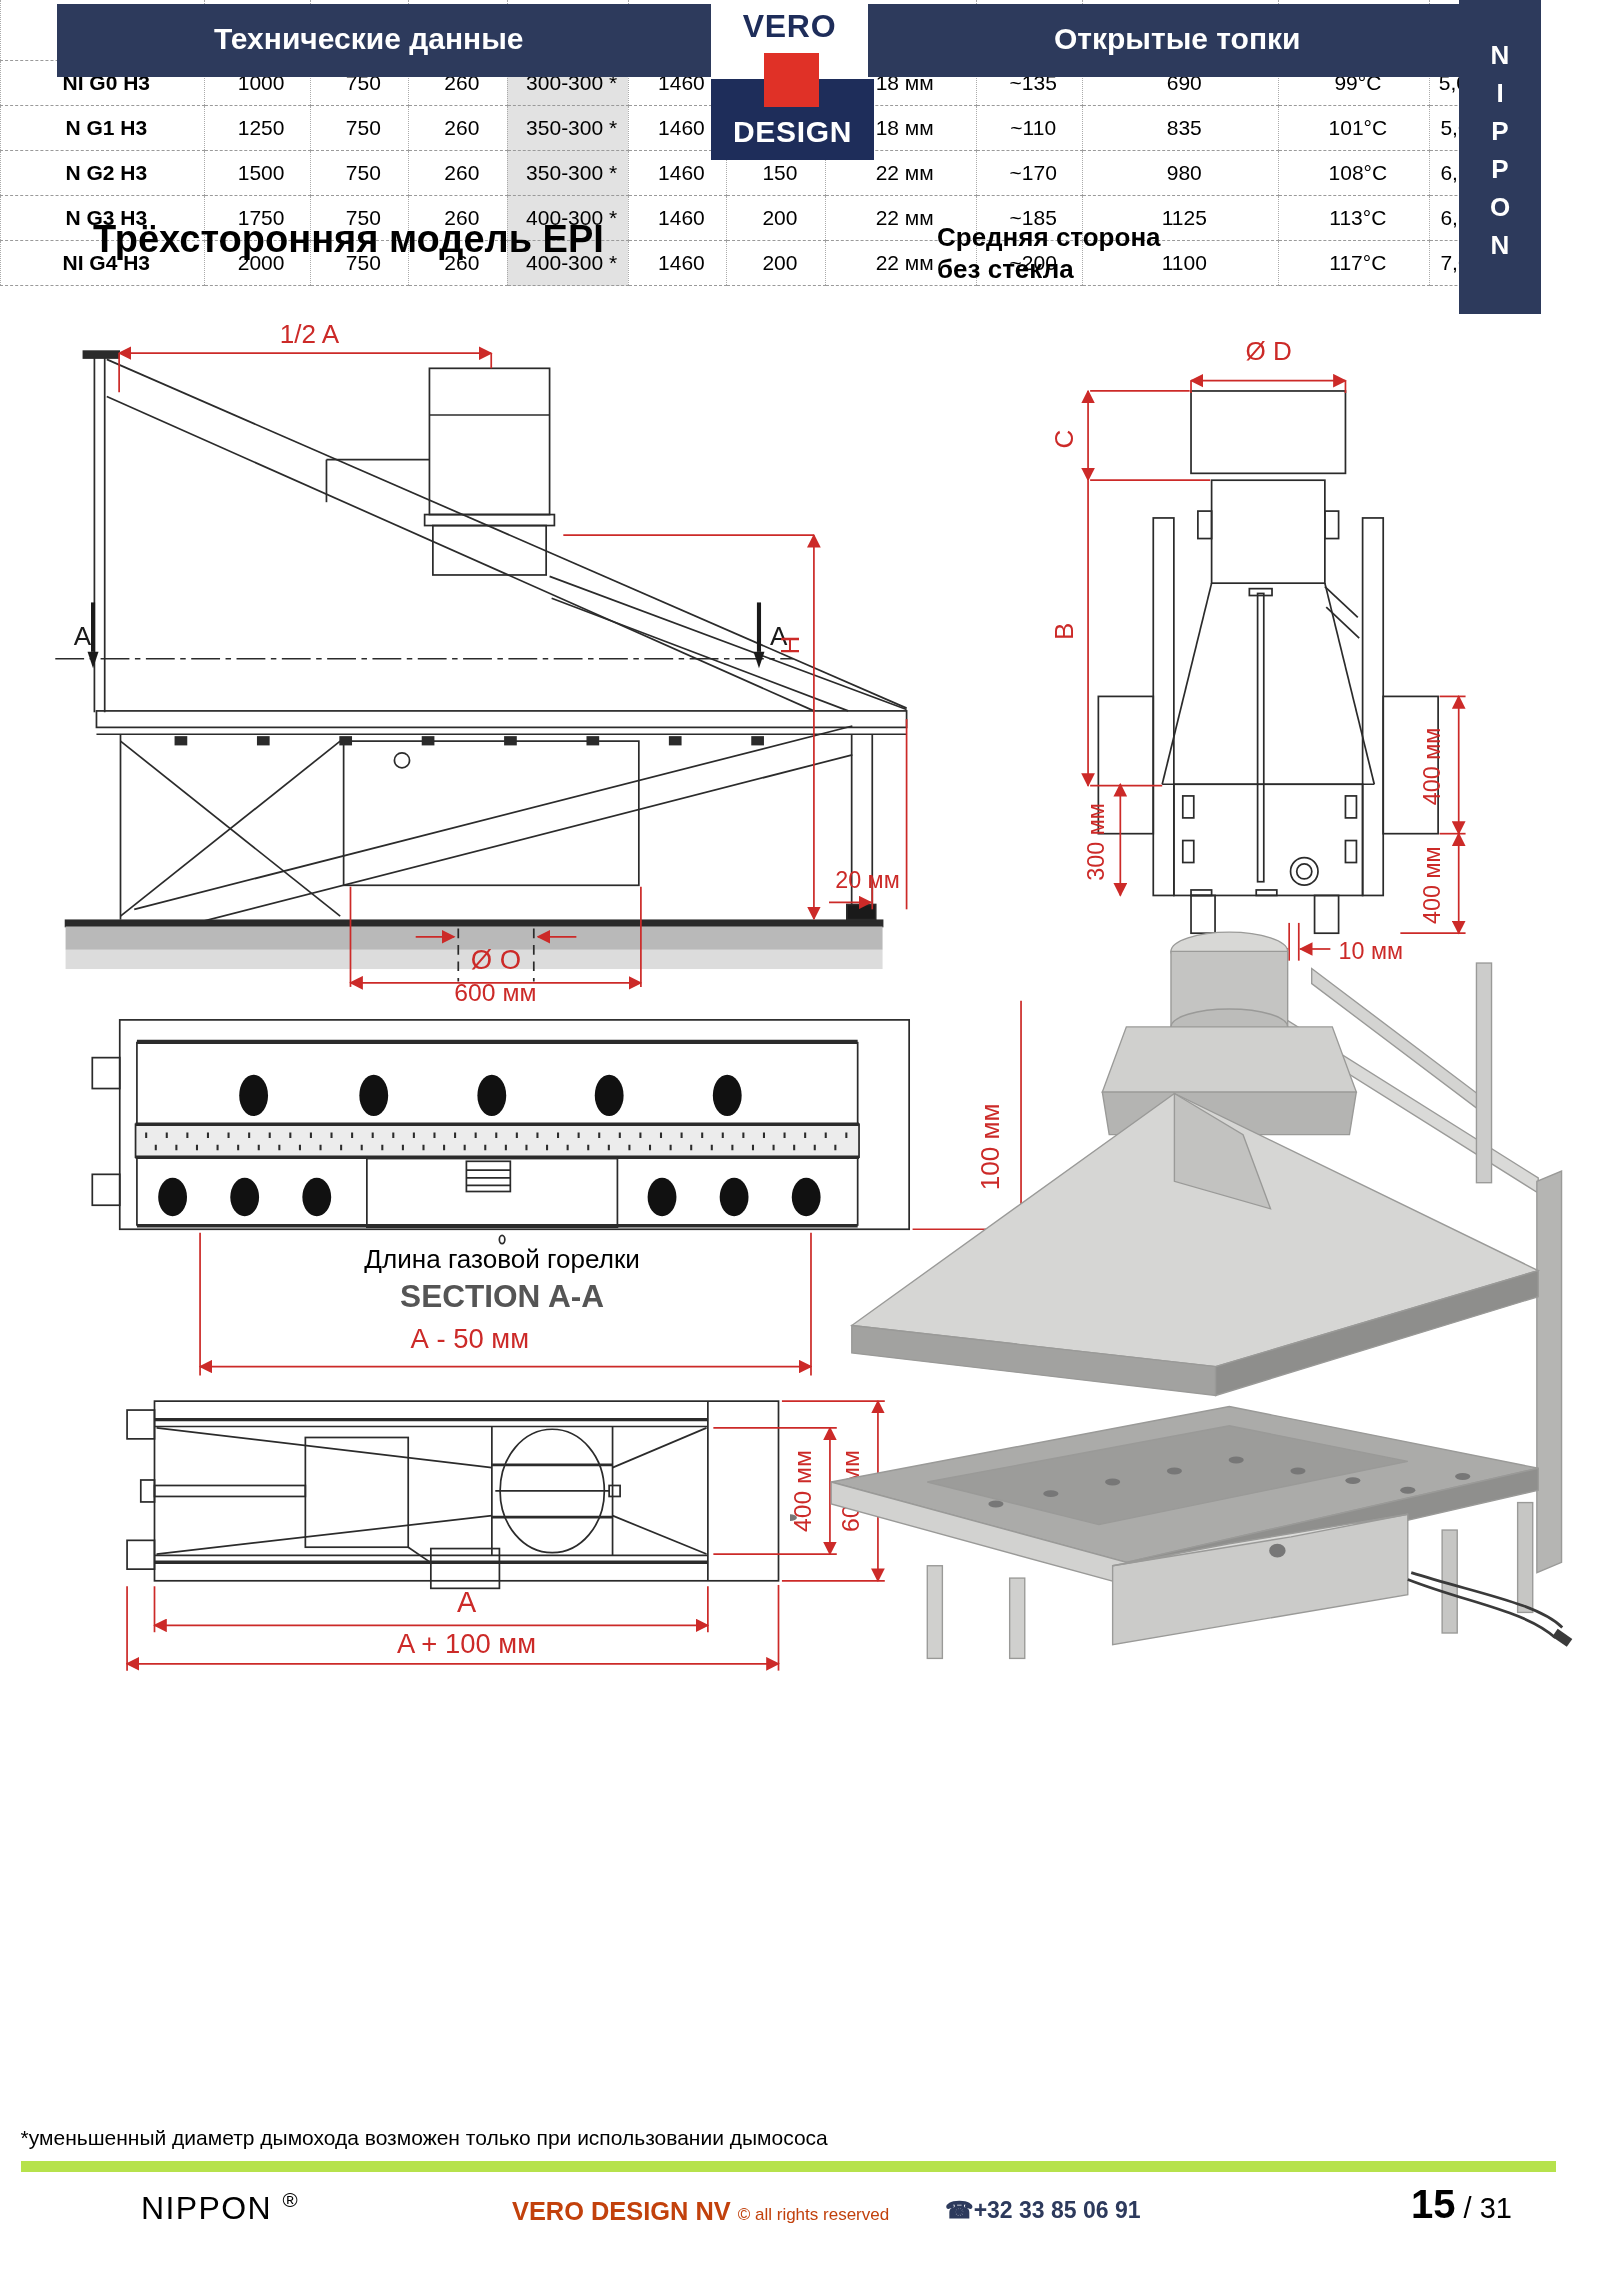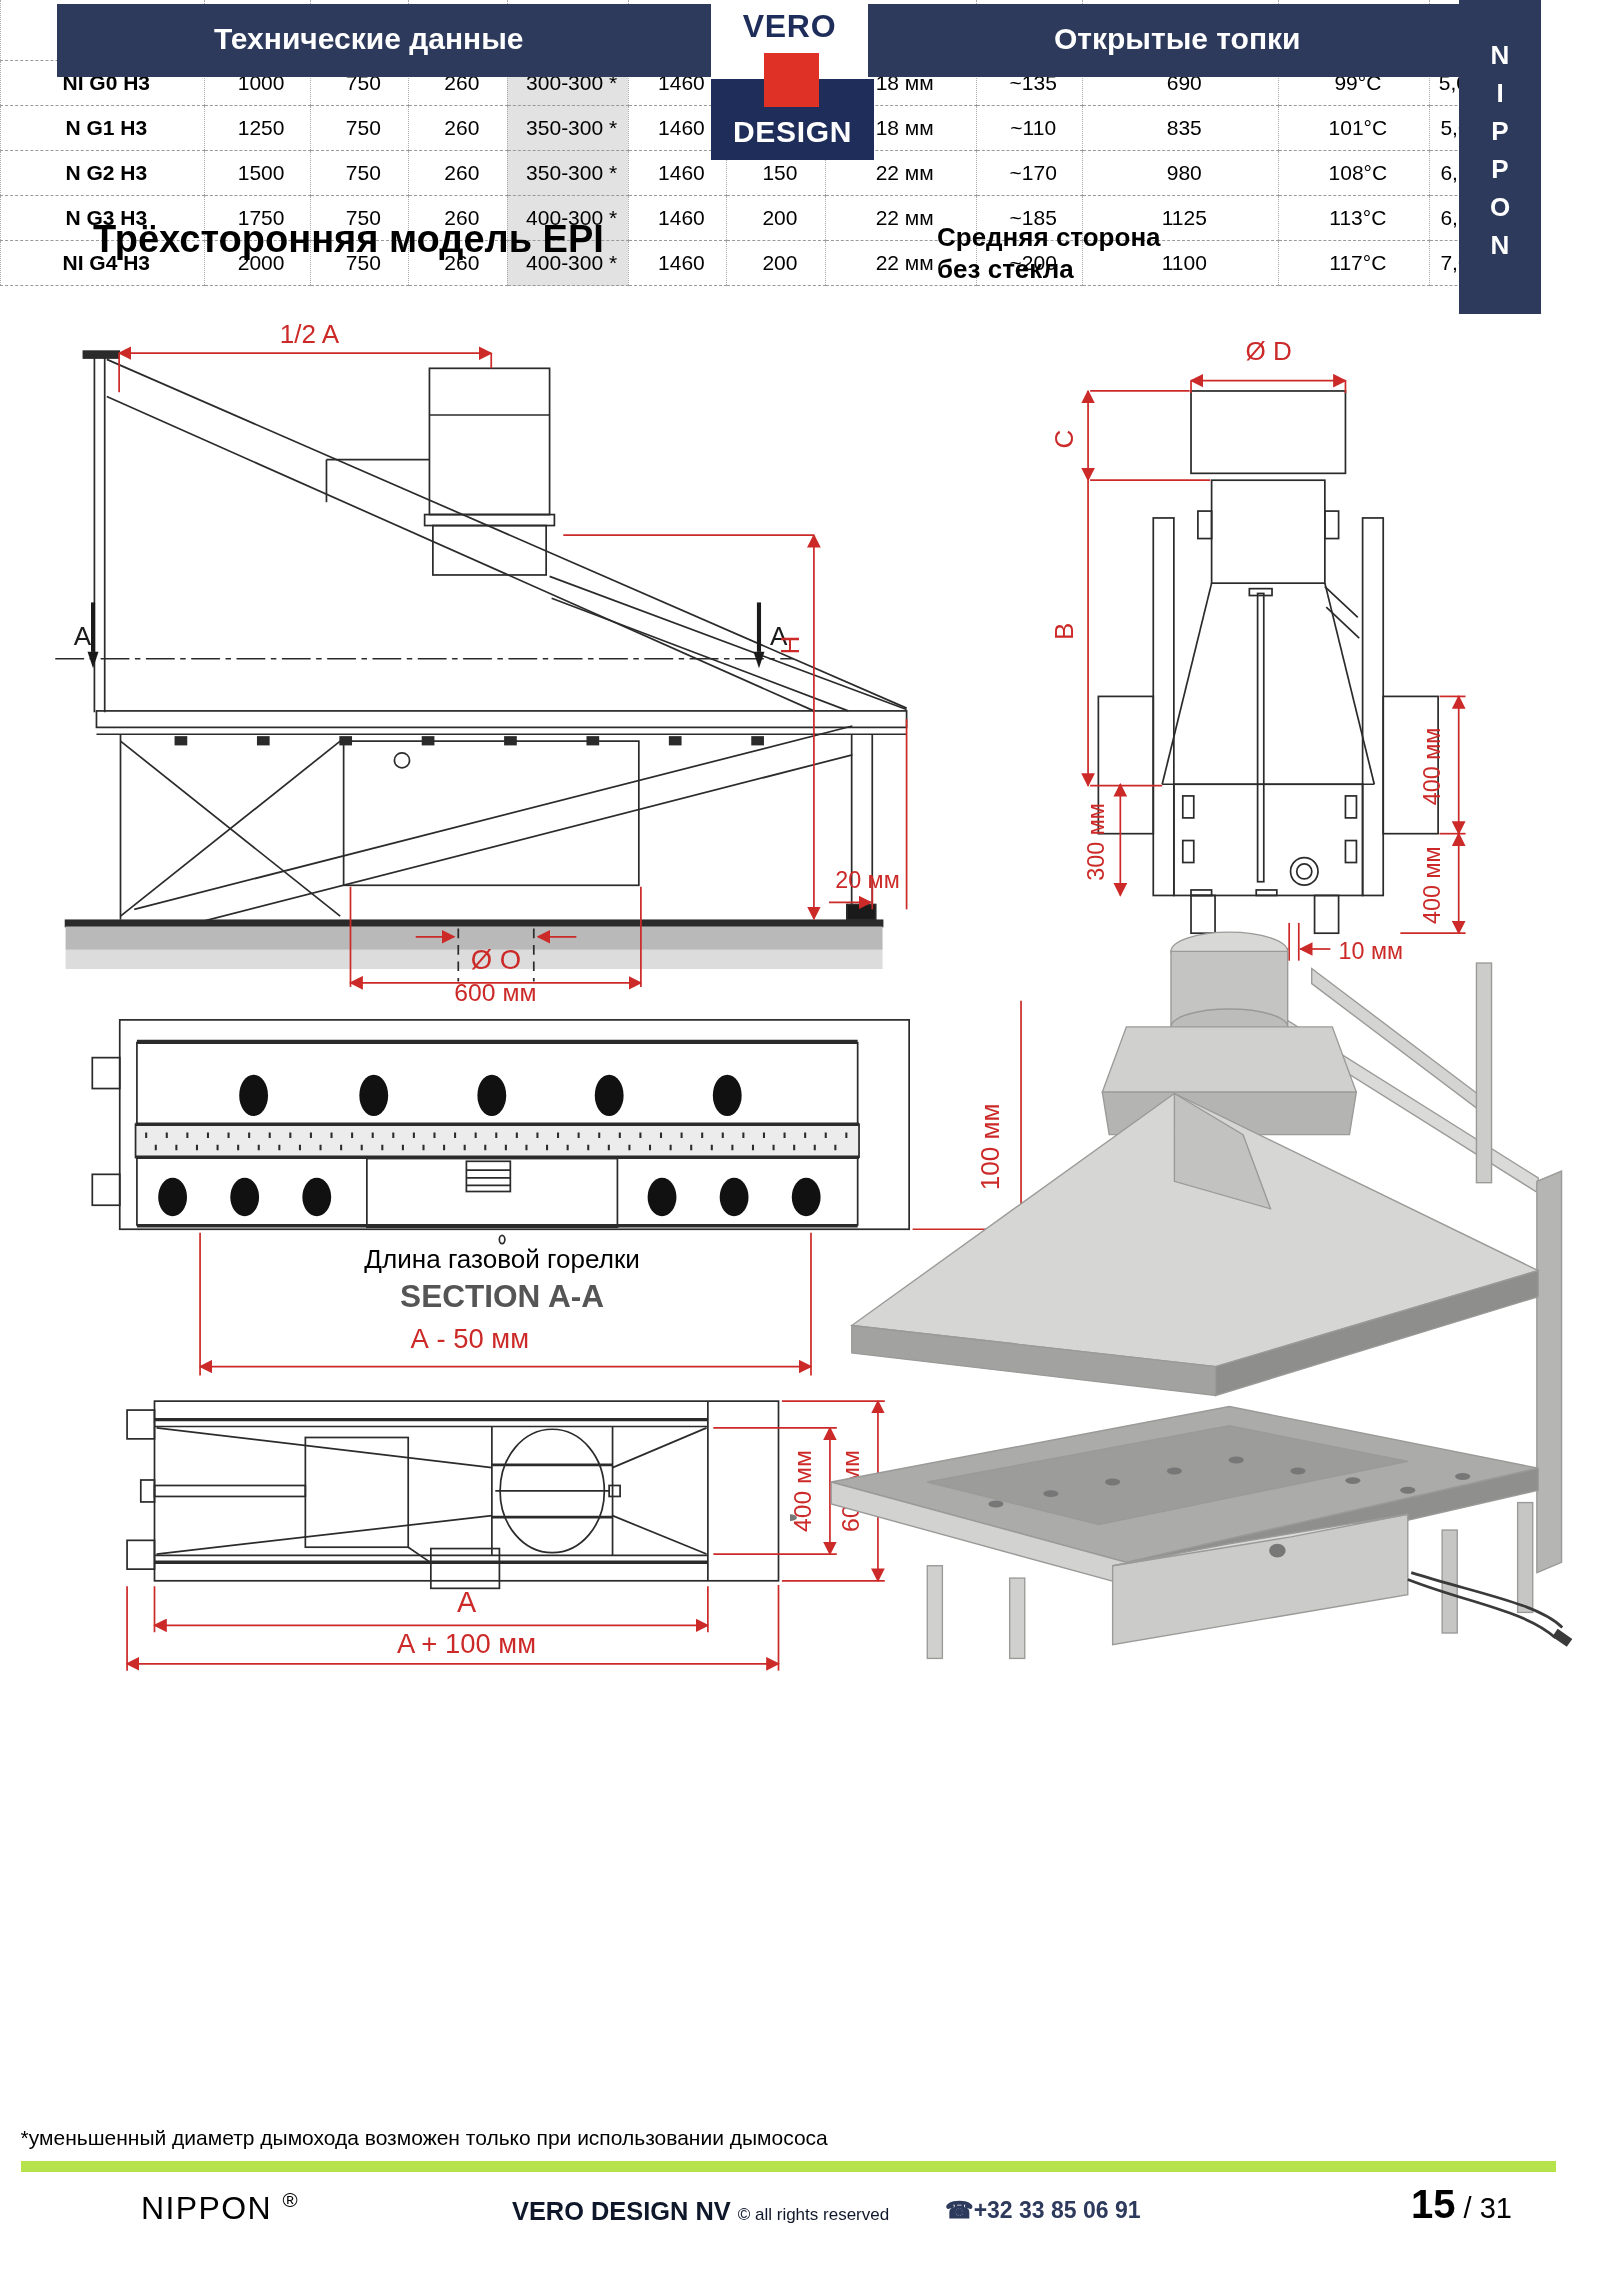--- a/index.html
+++ b/index.html
@@ -32,21 +32,21 @@
   .dtable .l2{font-size:18.5px;font-weight:bold;}
   .dtable .l2.norm{font-weight:normal;font-size:18.5px;}
   .dtable .l2.fan{font-size:16px;}
   .dtable td.model{font-weight:bold;}
   .dtable td.shade,.dtable th.shade{background:#e2e2e2;}
   
   .footnote{left:20.6px;top:2126px;font-size:21px;color:#000;white-space:nowrap;}
   .limebar{left:20.6px;top:2161px;width:1535px;height:11px;background:#b6e24c;}
   .f-brand{left:141px;top:2188px;font-size:32px;color:#000;letter-spacing:1.4px;}
   .f-brand sup{font-size:20.6px;}
-  .f-company{left:512px;top:2197px;font-size:25.4px;color:#0f172a;font-weight:bold;white-space:nowrap;}
+  .f-company{left:512px;top:2197px;font-size:25.4px;color:#c2410c;font-weight:bold;white-space:nowrap;}
   .f-company .rights{font-size:17px;font-weight:normal;}
   .f-phone{left:913px;top:2197px;font-size:23px;color:#2d3a5c;font-weight:bold;white-space:nowrap;margin-left:32px;}
   .f-page{left:1411px;top:2182px;font-size:29px;color:#000;white-space:nowrap;}
   .f-page b{font-size:40px;}
   svg{position:absolute;}
   svg text{font-family:"Liberation Sans",sans-serif;}
   .red-t{fill:#cc2a28;}
 </style>
 </head>
 <body>

